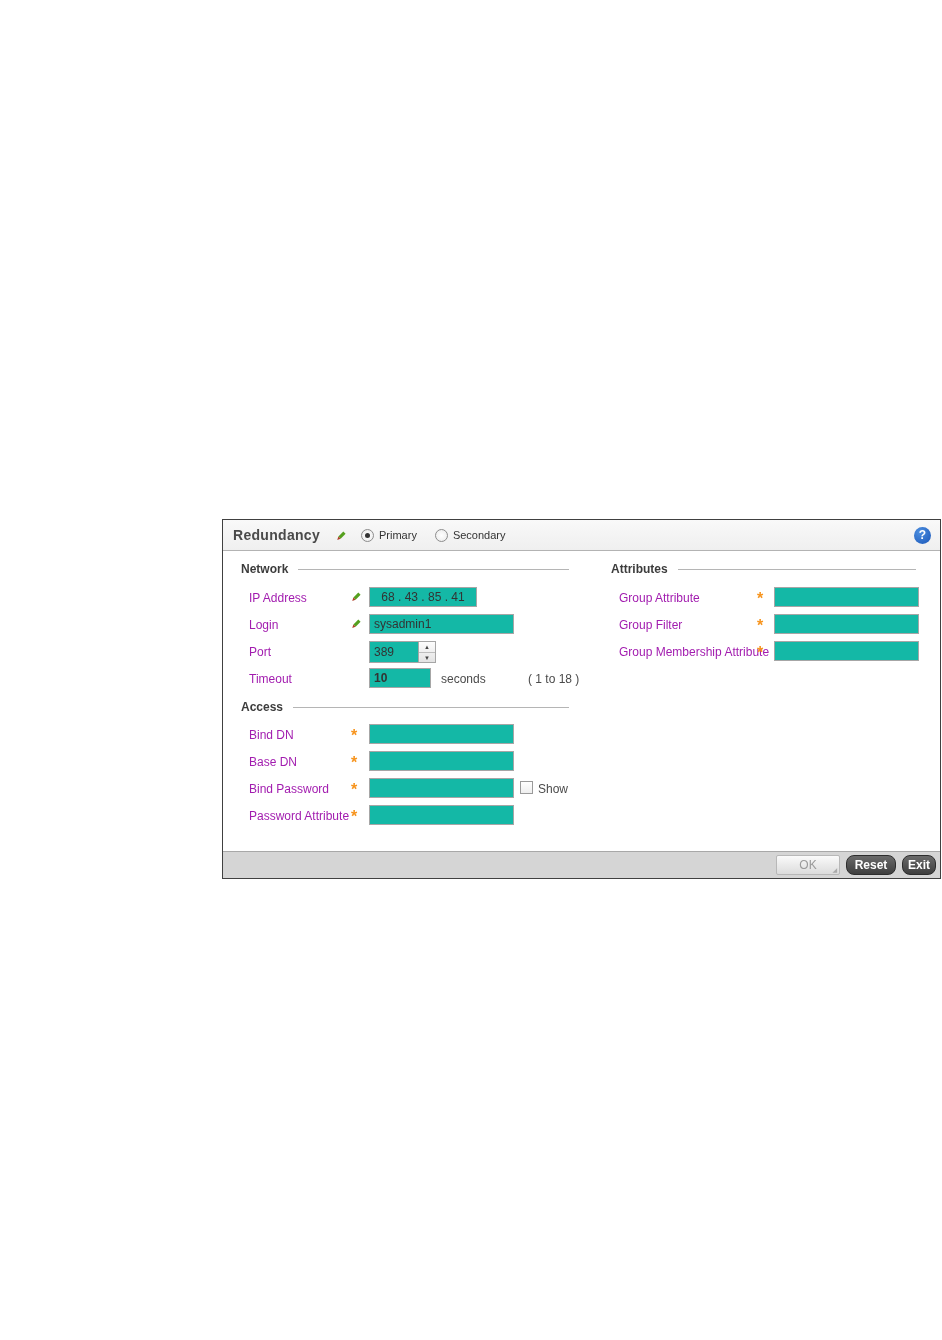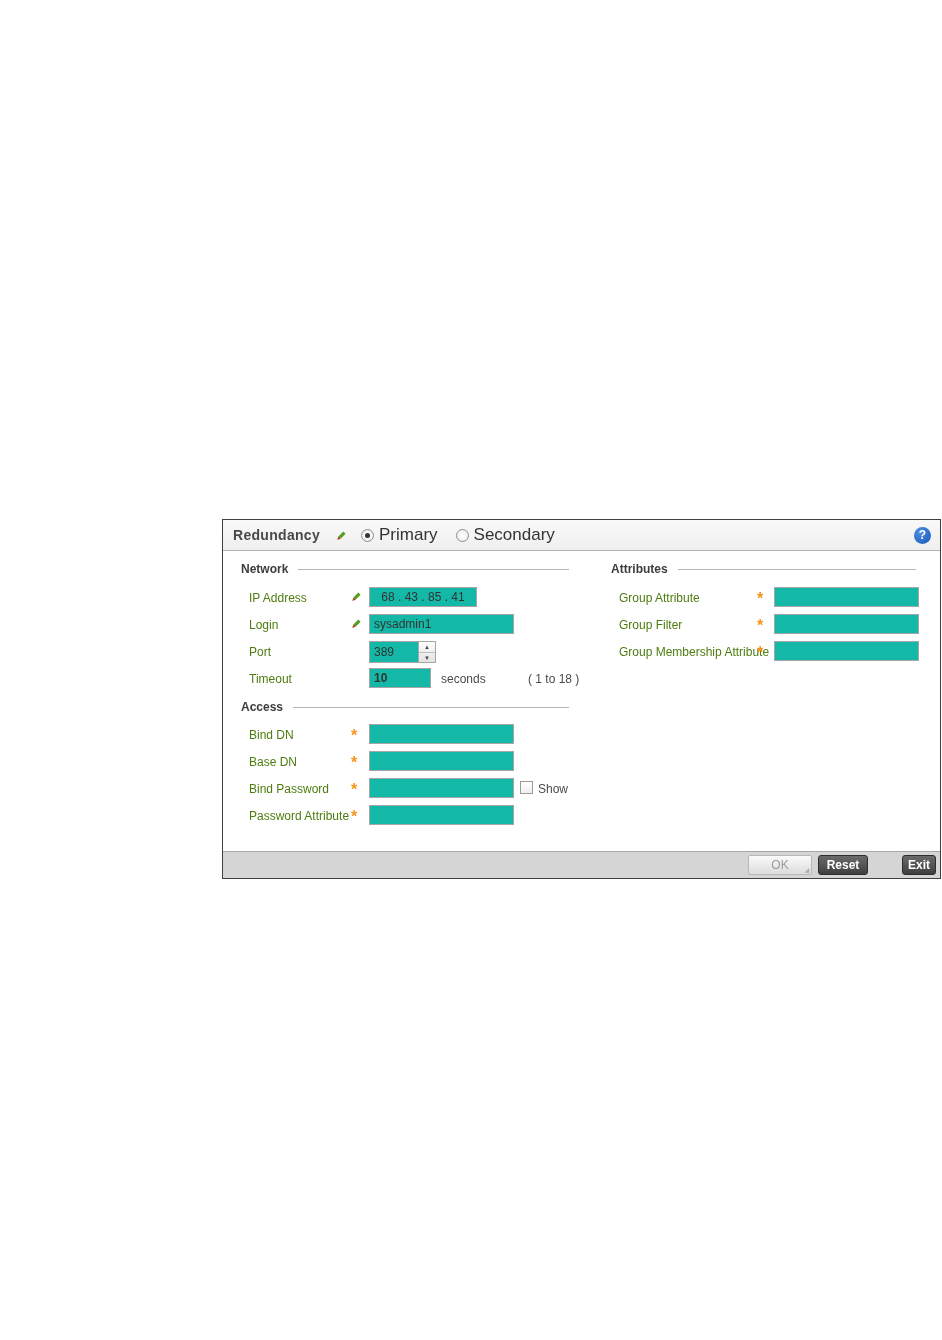--- a/index.html
+++ b/index.html
@@ -26,34 +26,34 @@
   .radio-opt { display:flex; align-items:center; margin-right:18px; cursor:default; }
   .radio-circle {
     width:13px; height:13px; border-radius:50%;
     border:1px solid #8d8d8d; background:radial-gradient(#ffffff,#e9e9e9);
     display:inline-block; position:relative;
   }
   .radio-circle.selected::after {
     content:""; position:absolute; left:3px; top:3px; width:5px; height:5px;
     border-radius:50%; background:#333;
   }
-  .radio-label { font-size:17px; color:#333; margin-left:5px; }
+  .radio-label { font-size:11px; color:#333; margin-left:5px; }
 
   .help-btn {
     position:absolute; right:9px; top:7px; width:17px; height:17px; border-radius:50%;
     background:radial-gradient(circle at 35% 30%, #4d8fe0, #1a56b8);
     color:#fff; font-size:12px; font-weight:bold; text-align:center; line-height:17px;
     cursor:pointer;
   }
 
   
   .section-head { position:absolute; display:flex; align-items:center; }
   .section-title { font-size:12px; font-weight:bold; color:#3c3c3c; white-space:nowrap; }
   .section-rule { flex:1; border-top:1px solid #b5b5b5; margin-left:10px; }
-  .field-label { position:absolute; font-size:12px; color:#4d7c0f; white-space:nowrap; }
+  .field-label { position:absolute; font-size:12px; color:#a21caf; white-space:nowrap; }
   .req {
     position:absolute; color:#f7941d; font-size:16px; font-weight:bold; line-height:20px;
   }
   .tbox {
     position:absolute; height:20px; border:1px solid #a6a6a6; background:#14b8a6;
     font-family:"Liberation Sans", sans-serif; font-size:12px; color:#333;
     padding:0 4px; outline:none;
   }
   .tbox.center { text-align:center; }
   .suffix-text { position:absolute; font-size:12px; color:#4a4a4a; white-space:nowrap; }
@@ -81,36 +81,36 @@
   }
 
   
   .footer {
     position:absolute; left:0; right:0; bottom:0; height:27px;
     background:#d5d5d5; border-top:1px solid #a8a8a8;
     display:flex; align-items:center; justify-content:flex-end; padding-right:4px;
   }
   .btn {
     height:20px; font-family:"Liberation Sans", sans-serif; font-size:12px; font-weight:bold;
-    border-radius:3px; cursor:pointer; display:flex; align-items:center; justify-content:center;
+    border-radius:8px; cursor:pointer; display:flex; align-items:center; justify-content:center;
   }
   .btn-ok {
     width:64px; margin-right:6px; color:#9a9a9a; font-weight:normal;
     background:linear-gradient(#fafafa,#dcdcdc); border:1px solid #b8b8b8;
     border-radius:2px; position:relative; cursor:default;
   }
   .btn-ok .grip {
     position:absolute; right:2px; bottom:1px; font-size:6px; color:#aaa; line-height:6px;
   }
   .btn-dark {
     color:#ffffff; background:linear-gradient(#6a6a6a,#3f3f3f); border:1px solid #2d2d2d;
     padding:0 8px;
   }
   .btn-reset { width:50px; margin-right:6px; }
-  .btn-exit { width:34px;margin-left:28px; }
+  .btn-exit { width:34px; }
 </style>
 </head>
 <body>
 
 <div class="page">
   <div class="dialog">
 
     <div class="titlebar">
       <span class="title">Redundancy</span>
       <span class="pencil">

